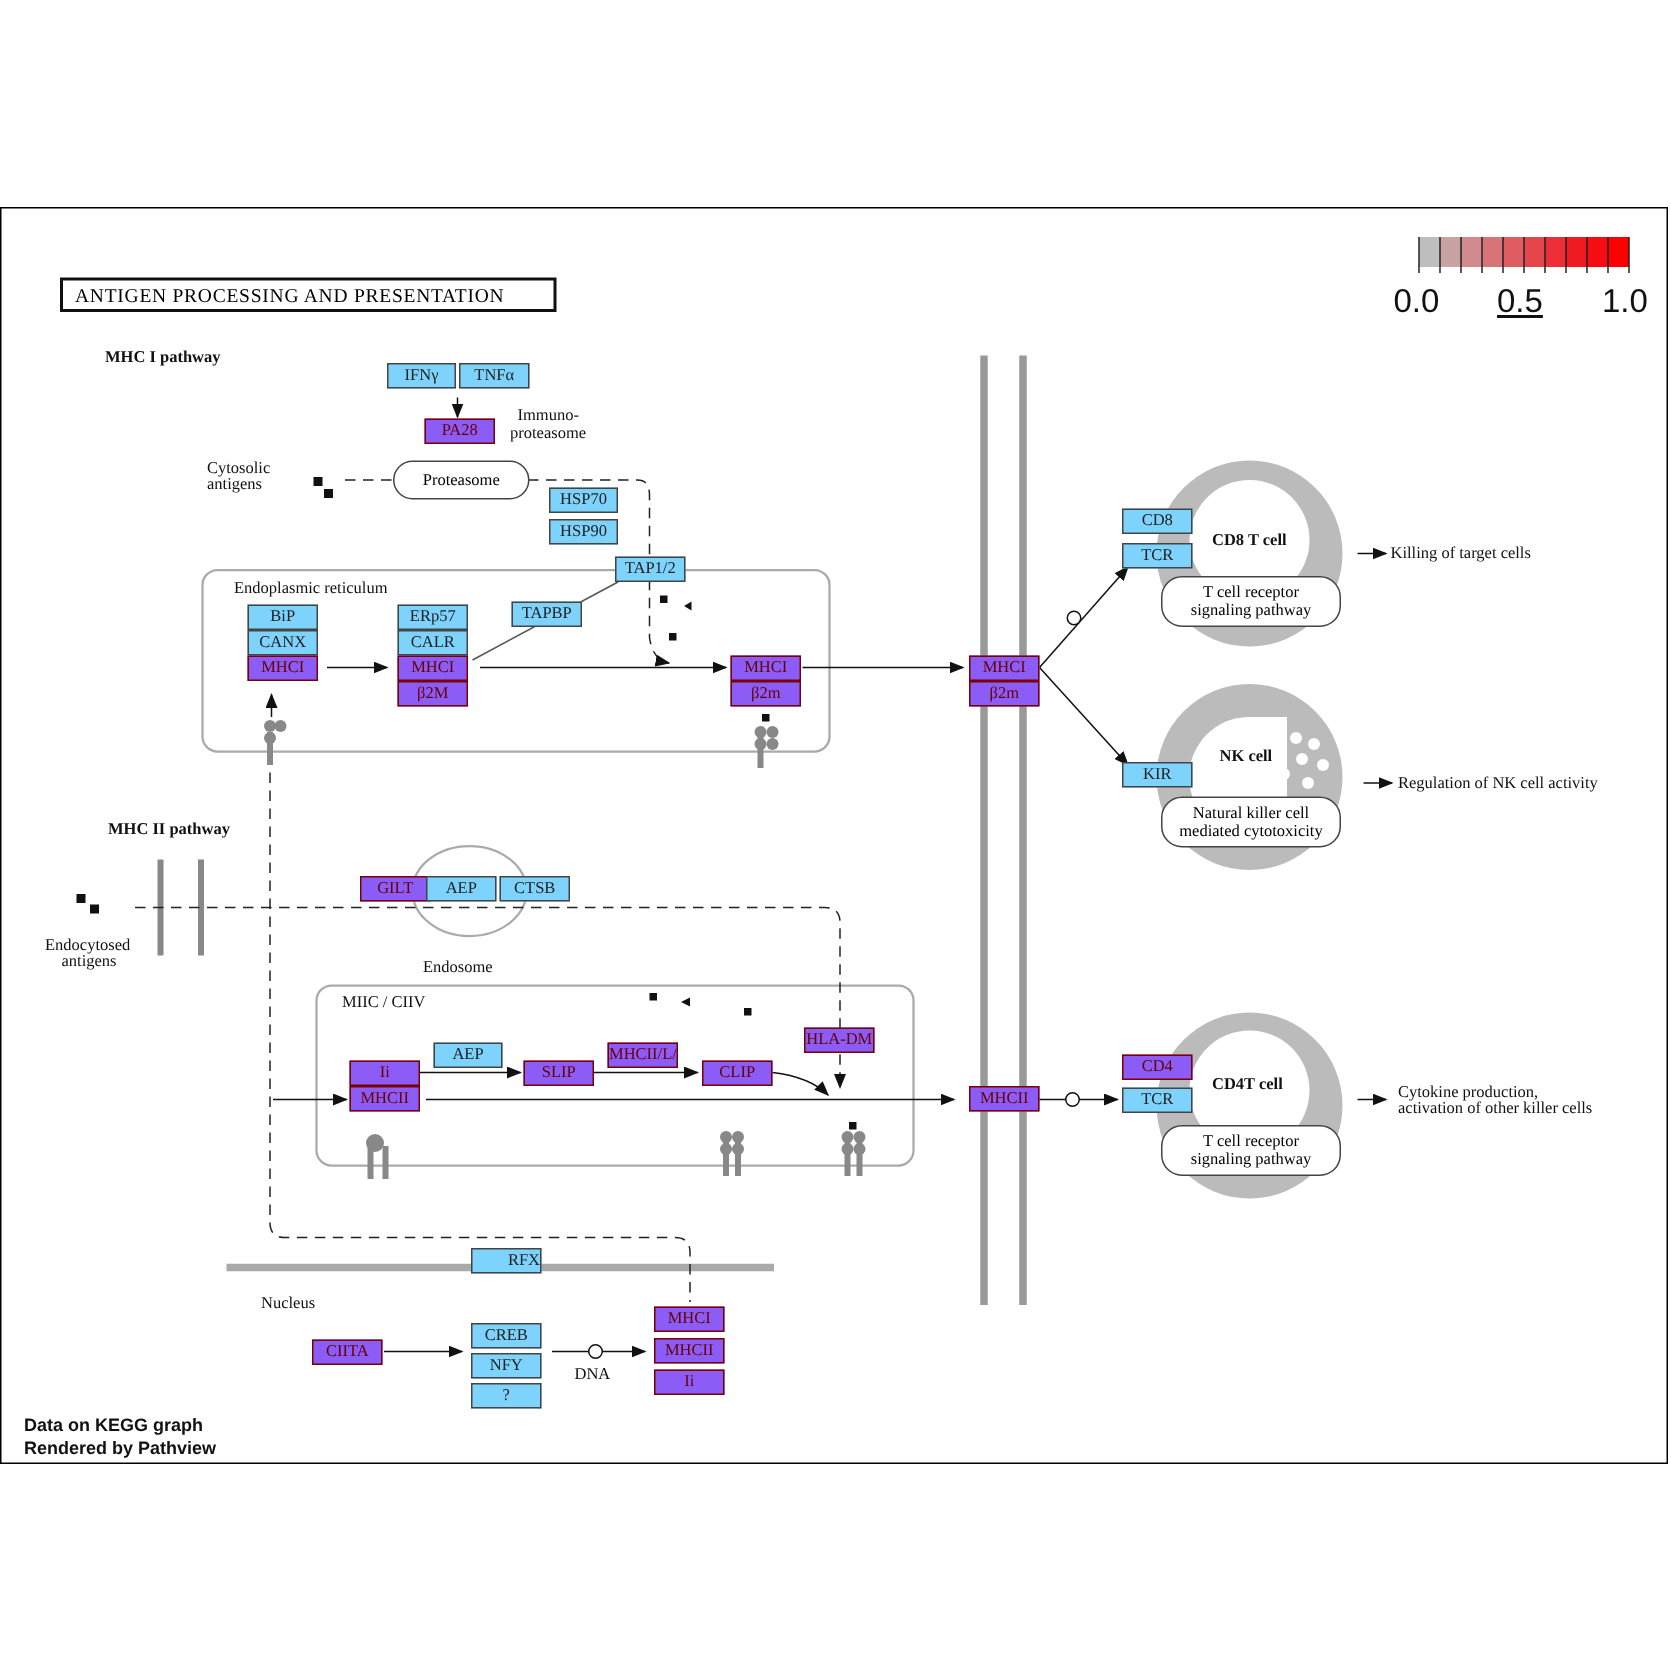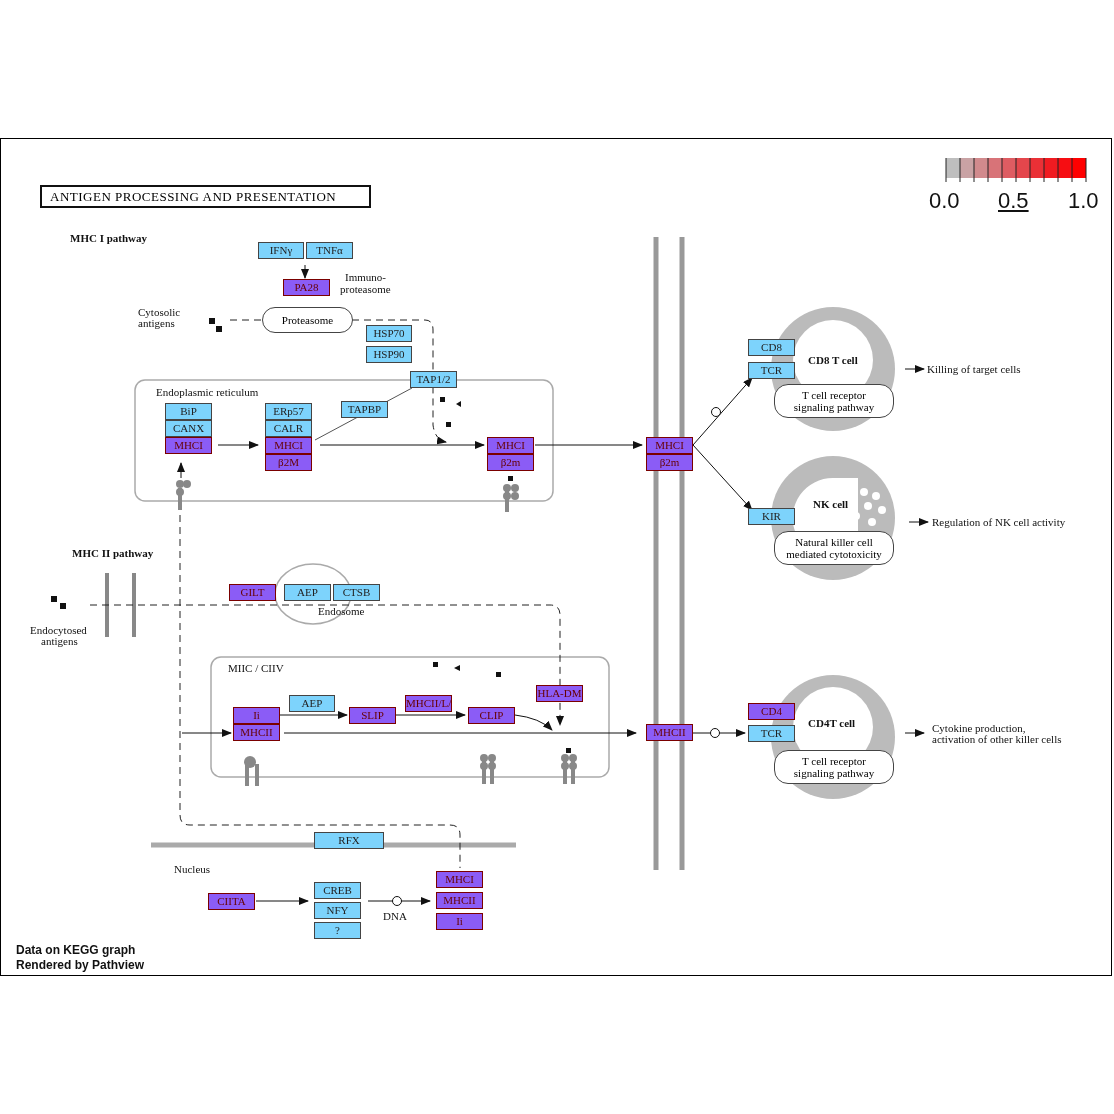--- a/index.html
+++ b/index.html
@@ -155,21 +155,21 @@
 
 <span class="lbl bold" style="left:70px;top:233px;">MHC I pathway</span>
 <span class="lbl bold" style="left:72px;top:548px;">MHC II pathway</span>
 <span class="lbl" style="left:345px;top:272px;">Immuno-</span>
 <span class="lbl" style="left:340px;top:284px;">proteasome</span>
 <span class="lbl" style="left:138px;top:307px;">Cytosolic</span>
 <span class="lbl" style="left:138px;top:318px;">antigens</span>
 <span class="lbl" style="left:156px;top:387px;">Endoplasmic reticulum</span>
 <span class="lbl" style="left:30px;top:625px;">Endocytosed</span>
 <span class="lbl" style="left:41px;top:636px;">antigens</span>
-<span class="lbl" style="left:282px;top:606px;margin-left:36px;">Endosome</span>
+<span class="lbl" style="left:282px;top:640px;">Endosome</span>
 <span class="lbl" style="left:228px;top:663px;">MIIC / CIIV</span>
 <span class="lbl" style="left:174px;top:864px;">Nucleus</span>
 <span class="lbl" style="left:383px;top:911px;">DNA</span>
 <span class="lbl bold" style="left:808px;top:355px;">CD8 T cell</span>
 <span class="lbl bold" style="left:813px;top:499px;">NK cell</span>
 <span class="lbl bold" style="left:808px;top:718px;">CD4T cell</span>
 <span class="lbl" style="left:927px;top:364px;">Killing of target cells</span>
 <span class="lbl" style="left:932px;top:517px;">Regulation of NK cell activity</span>
 <span class="lbl" style="left:932px;top:723px;">Cytokine production,</span>
 <span class="lbl" style="left:932px;top:734px;">activation of other killer cells</span>
@@ -202,35 +202,35 @@
 <div class="node" style="left:265px;top:420px;width:47px;">CALR</div>
 <div class="node red" style="left:265px;top:437px;width:47px;">MHCI</div>
 <div class="node red" style="left:265px;top:454px;width:47px;">β2M</div>
 <div class="node red" style="left:487px;top:437px;width:47px;">MHCI</div>
 <div class="node red" style="left:487px;top:454px;width:47px;">β2m</div>
 <div class="node red" style="left:646px;top:437px;width:47px;">MHCI</div>
 <div class="node red" style="left:646px;top:454px;width:47px;">β2m</div>
 <div class="node" style="left:748px;top:339px;width:47px;">CD8</div>
 <div class="node" style="left:748px;top:362px;width:47px;">TCR</div>
 <div class="node" style="left:748px;top:508px;width:47px;">KIR</div>
-<div class="node red" style="left:229px;top:584px;width:47px;">GILT</div>
+<div class="node red" style="left:240px;top:584px;width:47px;">GILT</div>
 <div class="node" style="left:284px;top:584px;width:47px;">AEP</div>
 <div class="node" style="left:333px;top:584px;width:47px;">CTSB</div>
 <div class="node" style="left:289px;top:695px;width:46px;">AEP</div>
 <div class="node red" style="left:233px;top:707px;width:47px;">Ii</div>
 <div class="node red" style="left:233px;top:724px;width:47px;">MHCII</div>
 <div class="node red" style="left:349px;top:707px;width:47px;">SLIP</div>
 <div class="node red" style="left:405px;top:695px;width:47px;">MHCII/L/S</div>
 <div class="node red" style="left:468px;top:707px;width:47px;">CLIP</div>
 <div class="node red" style="left:536px;top:685px;width:47px;">HLA-DM</div>
 <div class="node red" style="left:646px;top:724px;width:47px;">MHCII</div>
 <div class="node red" style="left:748px;top:703px;width:47px;">CD4</div>
 <div class="node" style="left:748px;top:725px;width:47px;">TCR</div>
 <div class="node red" style="left:208px;top:893px;width:47px;">CIITA</div>
-<div class="node" style="left:314px;top:832px;width:70px;">RFX</div>
+<div class="node" style="left:314px;top:832px;width:47px;text-align:right;">RFX</div>
 <div class="node" style="left:314px;top:882px;width:47px;">CREB</div>
 <div class="node" style="left:314px;top:902px;width:47px;">NFY</div>
 <div class="node" style="left:314px;top:922px;width:47px;">?</div>
 <div class="node red" style="left:436px;top:871px;width:47px;">MHCI</div>
 <div class="node red" style="left:436px;top:892px;width:47px;">MHCII</div>
 <div class="node red" style="left:436px;top:913px;width:47px;">Ii</div>
 
 <div class="foot" style="top:943px;">Data on KEGG graph</div>
 <div class="foot" style="top:958px;">Rendered by Pathview</div>
 

